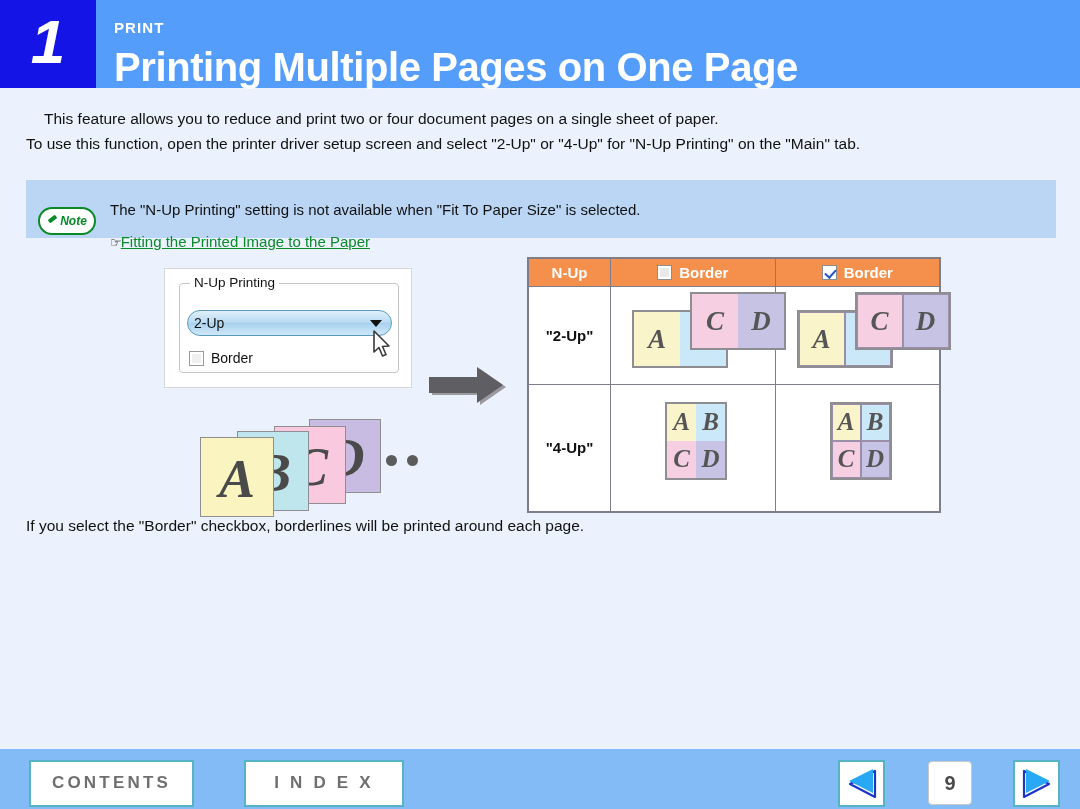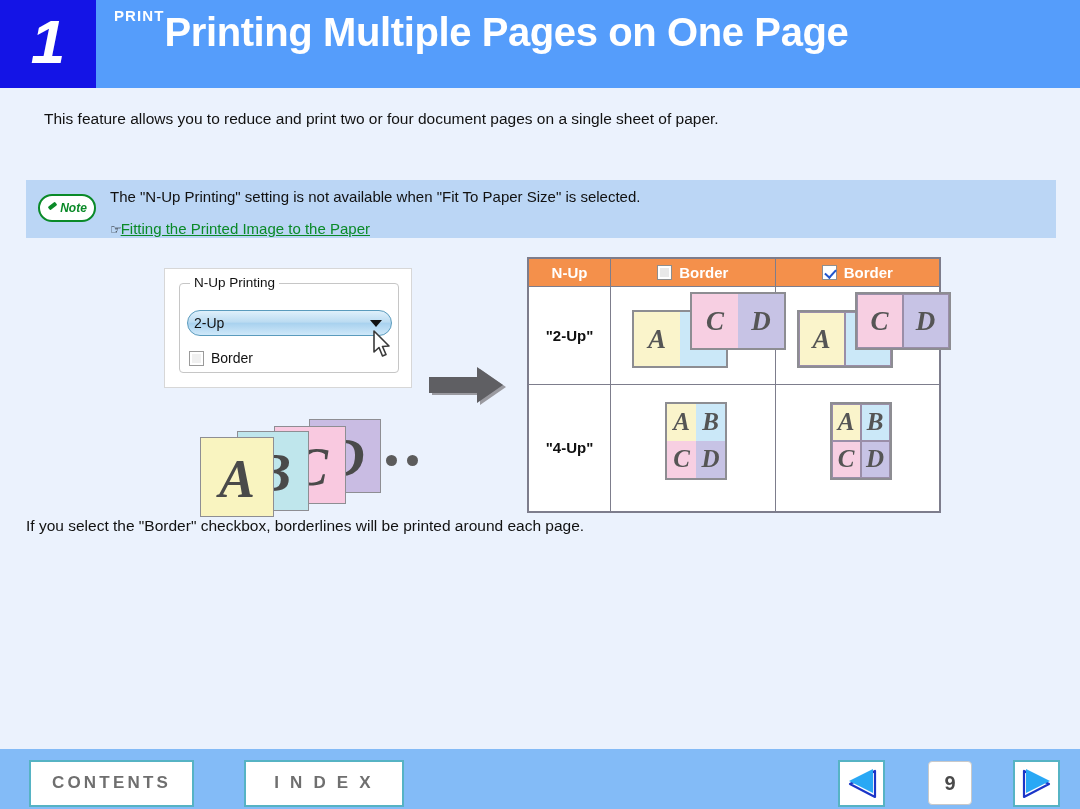--- a/index.html
+++ b/index.html
@@ -17,21 +17,21 @@
   .header { position:absolute; left:0; top:0; width:1080px; height:88px; display:flex; }
   .chapter-badge {
     width:96px; height:88px; background:#1414e6; color:#fff;
     display:flex; align-items:center; justify-content:center;
     font-size:62px; font-weight:bold; font-style:italic;
     font-family:"Liberation Sans", sans-serif; line-height:1;
     padding-bottom:4px;
   }
   .header-band {
     flex:1; background:#559dfb; position:relative; padding-left:18px;
-    display:flex; flex-direction:row; justify-content:flex-start;
+    display:flex; flex-direction:column; justify-content:flex-end;
   }
   .kicker {
     color:#fff; font-size:15px; font-weight:bold; letter-spacing:1.1px;
     margin-top:8px; line-height:1;
   }
   .page-title {
     color:#fff; font-size:40px; font-weight:bold; line-height:1.05;
     margin-top:11px; letter-spacing:-0.4px;
     white-space:nowrap;
   }
@@ -39,21 +39,21 @@
   
   .content { position:absolute; left:0; top:88px; width:1080px; }
   .para { margin:0 0 3px 26px; font-size:15.5px; line-height:22px; color:#111; }
   .para.first { margin-top:20px;margin-left:44px; }
   .link { color:#0a8a28; text-decoration:underline; }
   .hand { font-size:13px; letter-spacing:-1px; }
 
   
   .note-box {
     position:absolute; left:26px; top:180px; width:1030px; height:58px;
-    background:#bbd6f5; display:flex; align-items:flex-start; padding-top:6px;
+    background:#bbd6f5; display:flex; align-items:flex-start; padding-top:19px;
   }
   .note-badge {
     width:58px; height:28px; margin:8px 8px 0 12px; flex:0 0 auto;
     border:2.5px solid #0a8a28; border-radius:14px; background:#fff;
     display:flex; align-items:center; justify-content:center; gap:2px;
   }
   .note-pencil {
     width:11px; height:11px; position:relative; flex:0 0 auto;
   }
   .note-pencil::before{
@@ -203,20 +203,21 @@
 <div class="header">
   <div class="chapter-badge">1</div>
   <div class="header-band">
     <div class="kicker">PRINT</div>
     <div class="page-title">Printing Multiple Pages on One Page</div>
   </div>
 </div>
 
 <div class="content">
   <p class="para first">This feature allows you to reduce and print two or four document pages on a single sheet of paper.</p>
+  <p class="para">To use this function, open the printer driver setup screen and select "2-Up" or "4-Up" for "N-Up Printing" on the "Main" tab.</p>
 </div>
 
 <div class="note-box">
   <div class="note-badge">
     <span class="note-pencil"></span>
     <span class="note-badge-text">Note</span>
   </div>
   <div class="note-lines">
     <div class="note-line">The "N-Up Printing" setting is not available when "Fit To Paper Size" is selected.</div>
     <div class="note-line second">

